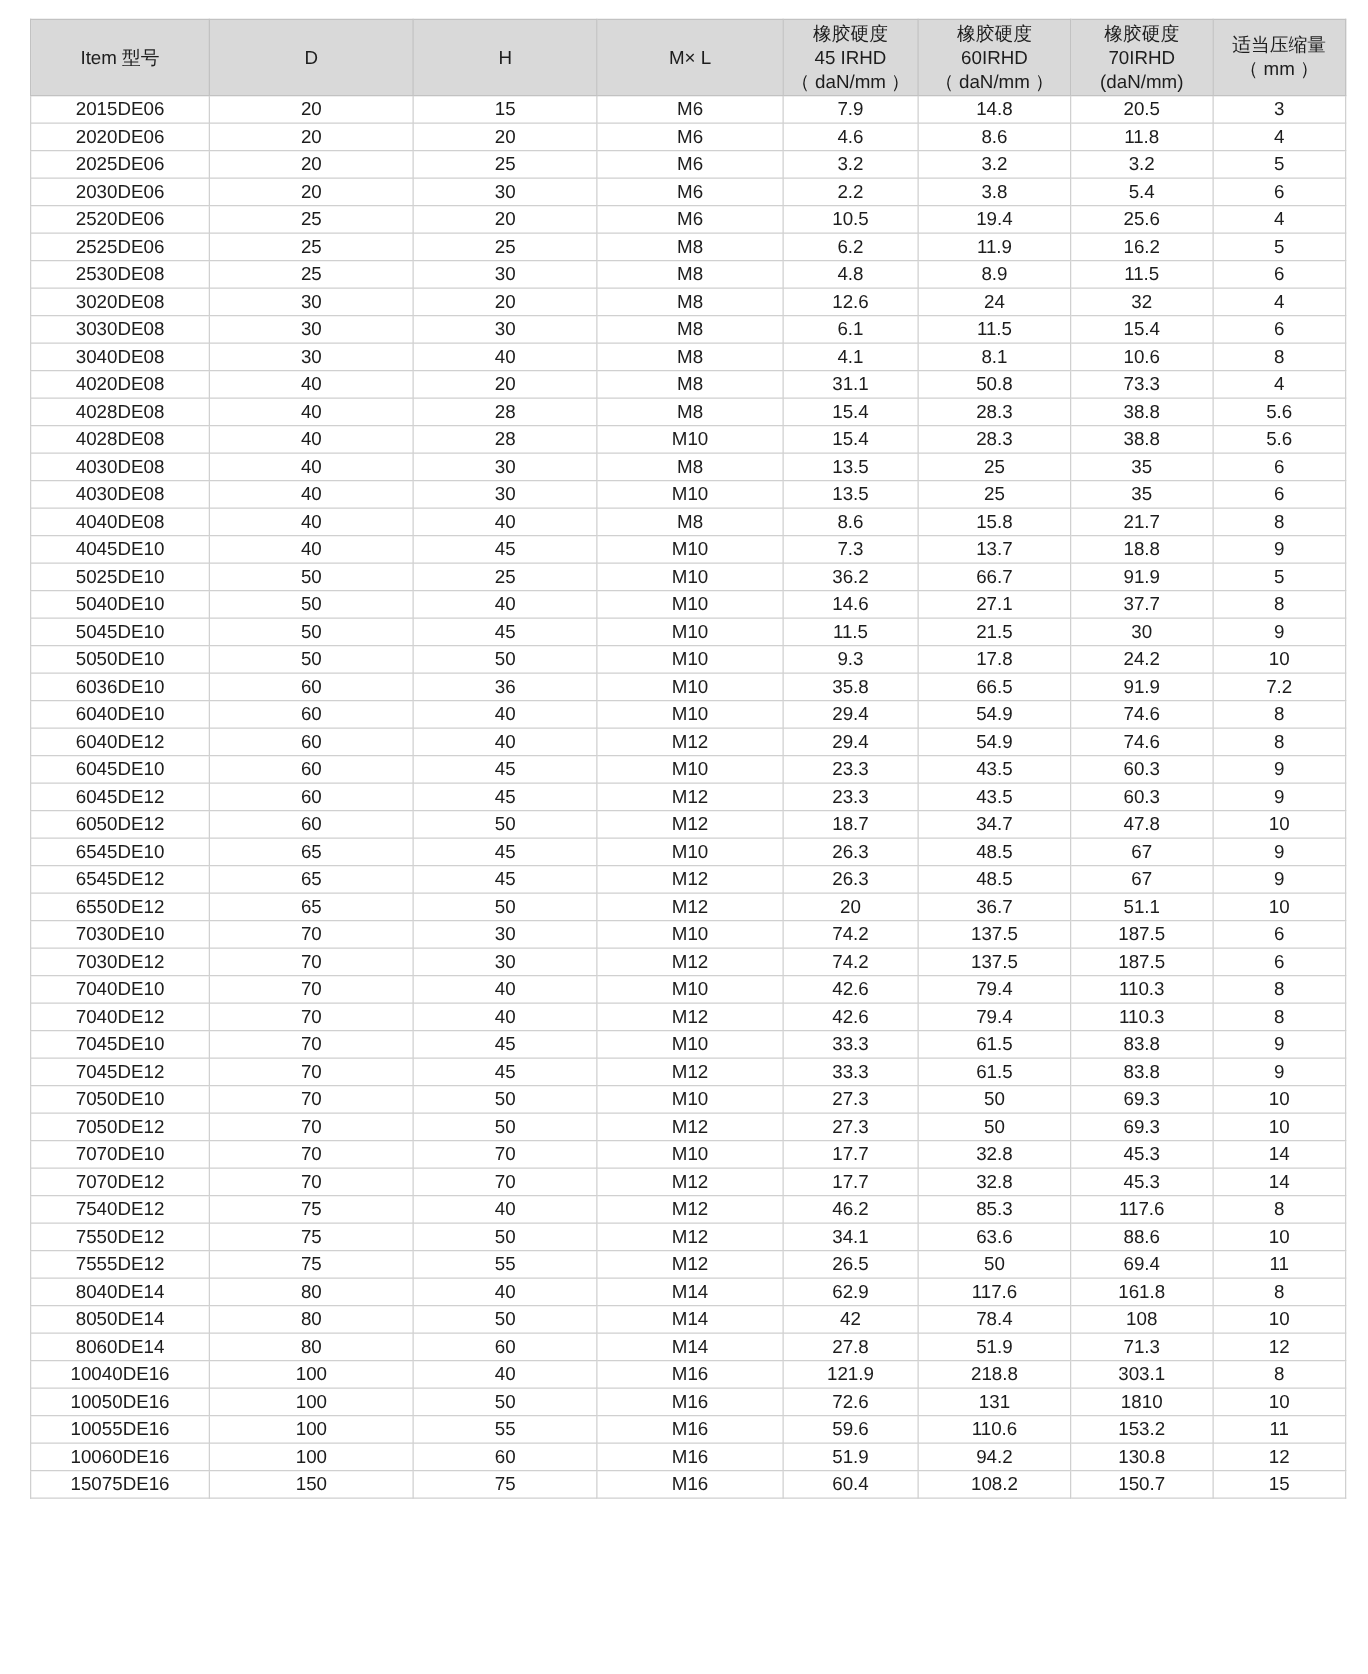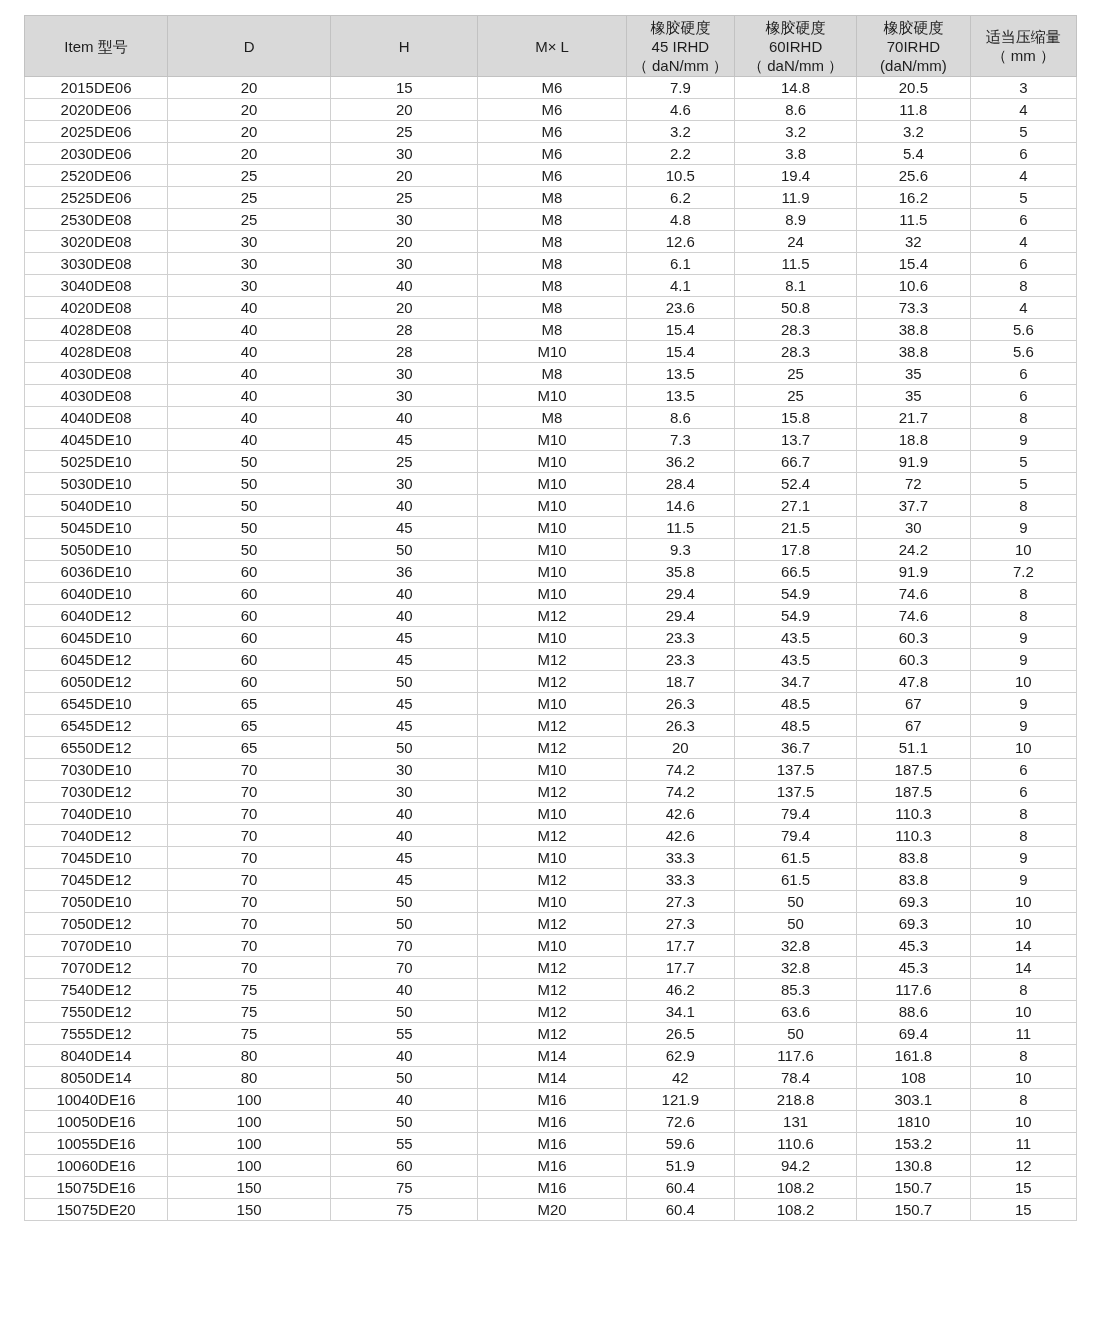--- a/index.html
+++ b/index.html
@@ -198,21 +198,21 @@
           <td>4.1</td>
           <td>8.1</td>
           <td>10.6</td>
           <td>8</td>
         </tr>
         <tr>
           <td>4020DE08</td>
           <td>40</td>
           <td>20</td>
           <td>M8</td>
-          <td>23.6</td>
+          <td>31.1</td>
           <td>50.8</td>
           <td>73.3</td>
           <td>4</td>
         </tr>
         <tr>
           <td>4028DE08</td>
           <td>40</td>
           <td>28</td>
           <td>M8</td>
           <td>15.4</td>
@@ -274,30 +274,20 @@
           <td>5025DE10</td>
           <td>50</td>
           <td>25</td>
           <td>M10</td>
           <td>36.2</td>
           <td>66.7</td>
           <td>91.9</td>
           <td>5</td>
         </tr>
         <tr>
-          <td>5030DE10</td>
-          <td>50</td>
-          <td>30</td>
-          <td>M10</td>
-          <td>28.4</td>
-          <td>52.4</td>
-          <td>72</td>
-          <td>5</td>
-        </tr>
-        <tr>
           <td>5040DE10</td>
           <td>50</td>
           <td>40</td>
           <td>M10</td>
           <td>14.6</td>
           <td>27.1</td>
           <td>37.7</td>
           <td>8</td>
         </tr>
         <tr>
@@ -552,20 +542,30 @@
         </tr>
         <tr>
           <td>8050DE14</td>
           <td>80</td>
           <td>50</td>
           <td>M14</td>
           <td>42</td>
           <td>78.4</td>
           <td>108</td>
           <td>10</td>
+        </tr>
+        <tr>
+          <td>8060DE14</td>
+          <td>80</td>
+          <td>60</td>
+          <td>M14</td>
+          <td>27.8</td>
+          <td>51.9</td>
+          <td>71.3</td>
+          <td>12</td>
         </tr>
         <tr>
           <td>10040DE16</td>
           <td>100</td>
           <td>40</td>
           <td>M16</td>
           <td>121.9</td>
           <td>218.8</td>
           <td>303.1</td>
           <td>8</td>
@@ -603,25 +603,15 @@
         <tr>
           <td>15075DE16</td>
           <td>150</td>
           <td>75</td>
           <td>M16</td>
           <td>60.4</td>
           <td>108.2</td>
           <td>150.7</td>
           <td>15</td>
         </tr>
-        <tr>
-          <td>15075DE20</td>
-          <td>150</td>
-          <td>75</td>
-          <td>M20</td>
-          <td>60.4</td>
-          <td>108.2</td>
-          <td>150.7</td>
-          <td>15</td>
-        </tr>
       </tbody>
   </table>
 </div>
 
 </body></html>

